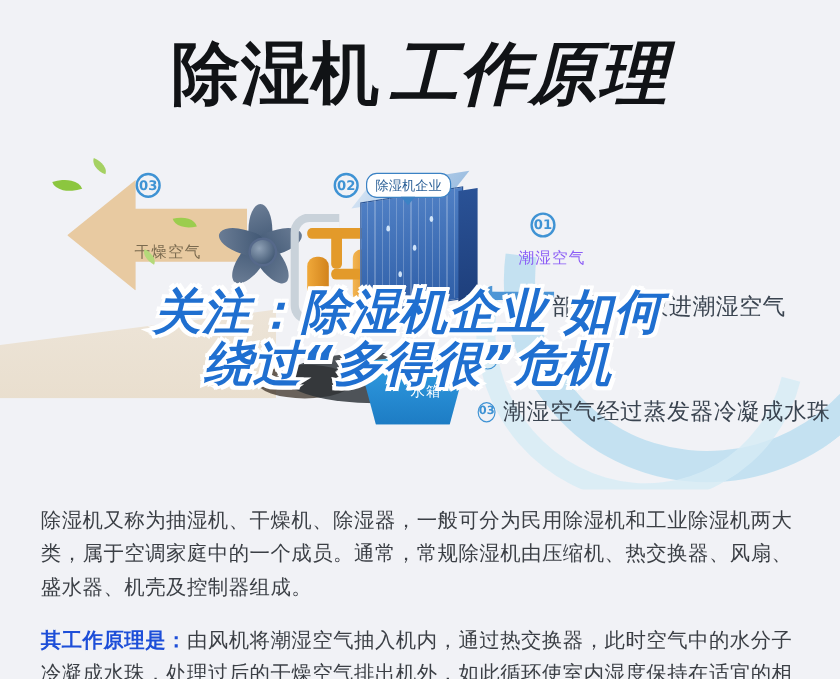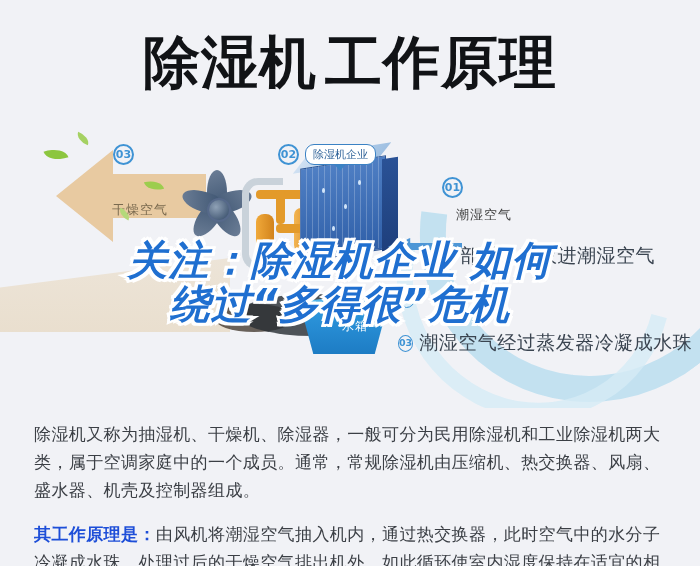--- a/index.html
+++ b/index.html
@@ -12,21 +12,21 @@
   .page{position:relative;width:700px;height:566px;background:#f1f2f6;}
 
   
   .title-wrap{position:absolute;left:0;top:22px;width:700px;height:80px;
     display:flex;align-items:center;justify-content:center;}
   .title{
     font-size:57px;line-height:1;font-weight:700;color:#111316;
     letter-spacing:1px;white-space:nowrap;
     font-family:"DejaVu Sans","Liberation Sans",sans-serif;
   }
-  .title .t2{margin-left:8px;}
+  .title .t2{margin-left:8px;font-style:italic;}
 
   
   .stage{position:absolute;left:0;top:118px;width:700px;height:290px;overflow:hidden;}
 
   
   .swoosh{
     position:absolute;right:-70px;top:-60px;width:300px;height:290px;
     border-radius:50%;
     border:26px solid #bcdff0;
     border-right-color:transparent;border-top-color:transparent;
@@ -109,21 +109,21 @@
   .callout{position:absolute;left:305px;top:26px;
     border:1.6px solid #3b82c4;border-radius:9px;background:#ffffff;
     padding:2px 7px;font-size:11px;color:#2a5f96;white-space:nowrap;}
   .callout:after{content:"";position:absolute;left:28px;bottom:-7px;
     width:0;height:0;border-left:6px solid transparent;border-right:6px solid transparent;
     border-top:7px solid #3b82c4;}
   .badge02-a{position:absolute;left:278px;top:25px;}
 
   
   .badge01-a{position:absolute;left:442px;top:58px;}
-  .humid-lbl{position:absolute;left:456px;top:88px;font-size:13px;color:#404040;letter-spacing:1px;}
+  .humid-lbl{position:absolute;left:432px;top:88px;font-size:13px;color:#8b5cf6;letter-spacing:1px;}
   .in-arrow{position:absolute;left:388px;top:120px;width:74px;height:17px;
     background:#4d96d6;
     clip-path:polygon(0% 50%, 30% 0%, 30% 30%, 100% 30%, 100% 70%, 30% 70%, 30% 100%);}
 
   
   .base{position:absolute;left:238px;top:176px;width:150px;height:42px;border-radius:50%;
     background:#2a2f35;opacity:.82;}
   .base2{position:absolute;left:214px;top:186px;width:80px;height:28px;border-radius:50%;
     background:#3b3026;opacity:.75;}
 

